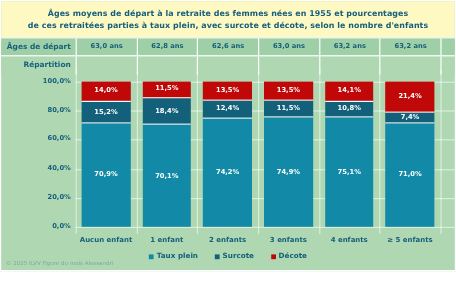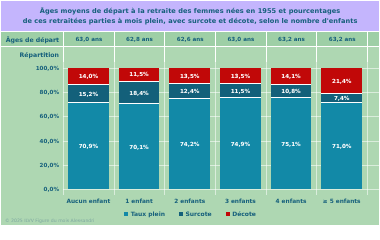--- a/index.html
+++ b/index.html
@@ -10,21 +10,21 @@
   }
   #page{
     position:relative;width:380px;height:226px;
     background:#aed7b2;
     box-sizing:border-box;
     border:1px solid #ffffff;
   }
 
   
   .title-band{
-    background:#c4b5fd;
+    background:#fef9c3;
     padding:6px 10px 5px 10px;
     text-align:center;
   }
   .title-line{
     color:#17607c;
     font-size:6.6px;
     font-weight:bold;
     line-height:9.5px;
     letter-spacing:.05px;
     white-space:nowrap;
@@ -175,21 +175,21 @@
     font-size:4.6px;
   }
 </style>
 </head>
 <body>
 
 <div id="page">
 
   <div class="title-band">
     <div class="title-line">Âges moyens de départ à la retraite des femmes nées en 1955 et pourcentages</div>
-    <div class="title-line">de ces retraitées parties à mois plein, avec surcote et décote, selon le nombre d'enfants</div>
+    <div class="title-line">de ces retraitées parties à taux plein, avec surcote et décote, selon le nombre d'enfants</div>
   </div>
 
   <div class="ages-row">
     <div class="ages-label">Âges de départ</div>
     <div class="ages-cells" id="ages-cells">
         <div class="age-cell">63,0 ans</div>
         <div class="age-cell">62,8 ans</div>
         <div class="age-cell">62,6 ans</div>
         <div class="age-cell">63,0 ans</div>
         <div class="age-cell">63,2 ans</div>

